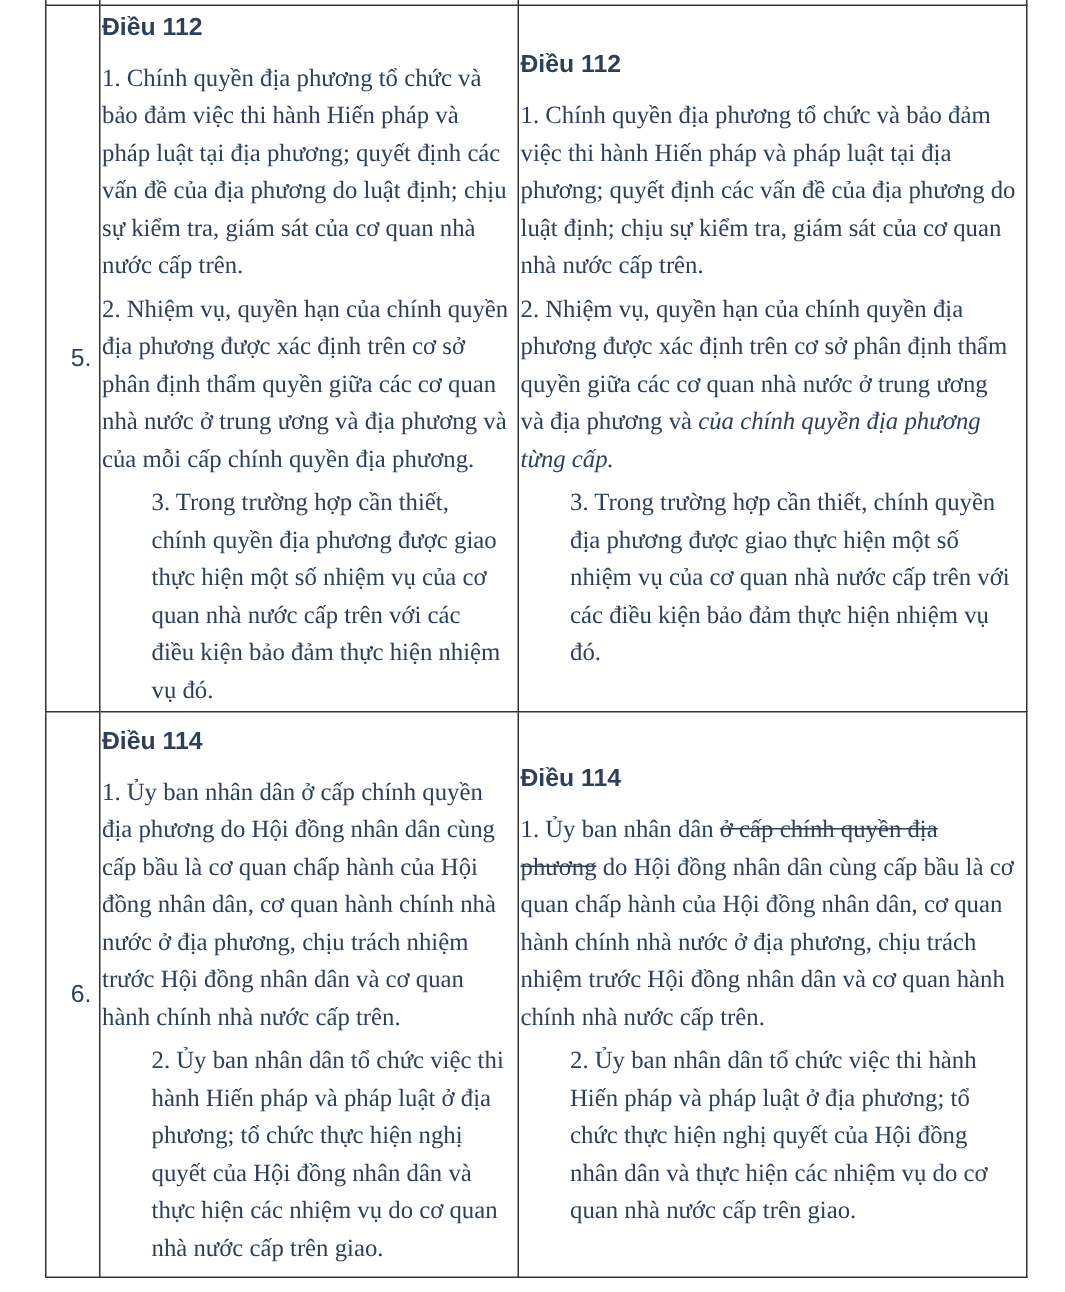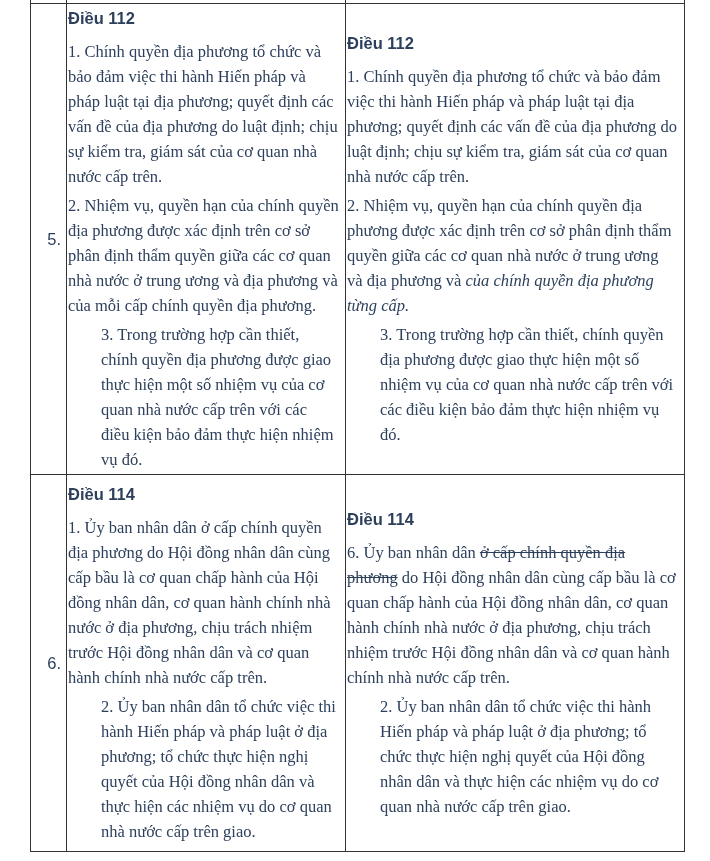--- a/index.html
+++ b/index.html
@@ -95,21 +95,21 @@
       <td class="text-cell">
         <div class="cell-inner">
           <div class="heading">Điều 114</div>
           <p class="para"><span>1. Ủy ban nhân dân ở cấp chính quyền địa phương do Hội đồng nhân dân cùng cấp bầu là cơ quan chấp hành của Hội đồng nhân dân, cơ quan hành chính nhà nước ở địa phương, chịu trách nhiệm trước Hội đồng nhân dân và cơ quan hành chính nhà nước cấp trên.</span></p>
           <p class="para"><span>2. Ủy ban nhân dân tổ chức việc thi hành Hiến pháp và pháp luật ở địa phương; tổ chức thực hiện nghị quyết của Hội đồng nhân dân và thực hiện các nhiệm vụ do cơ quan nhà nước cấp trên giao.</span></p>
         </div>
       </td>
       <td class="text-cell">
         <div class="cell-inner">
           <div class="heading">Điều 114</div>
-          <p class="para"><span>6. Ủy ban nhân dân </span><span class="strike">ở cấp chính quyền địa phương</span><span> do Hội đồng nhân dân cùng cấp bầu là cơ quan chấp hành của Hội đồng nhân dân, cơ quan hành chính nhà nước ở địa phương, chịu trách nhiệm trước Hội đồng nhân dân và cơ quan hành chính nhà nước cấp trên.</span></p>
+          <p class="para"><span>1. Ủy ban nhân dân </span><span class="strike">ở cấp chính quyền địa phương</span><span> do Hội đồng nhân dân cùng cấp bầu là cơ quan chấp hành của Hội đồng nhân dân, cơ quan hành chính nhà nước ở địa phương, chịu trách nhiệm trước Hội đồng nhân dân và cơ quan hành chính nhà nước cấp trên.</span></p>
           <p class="para"><span>2. Ủy ban nhân dân tổ chức việc thi hành Hiến pháp và pháp luật ở địa phương; tổ chức thực hiện nghị quyết của Hội đồng nhân dân và thực hiện các nhiệm vụ do cơ quan nhà nước cấp trên giao.</span></p>
         </div>
       </td>
     </tr>
 
   </tbody>
     </table>
 </div>
 
 </body></html>

